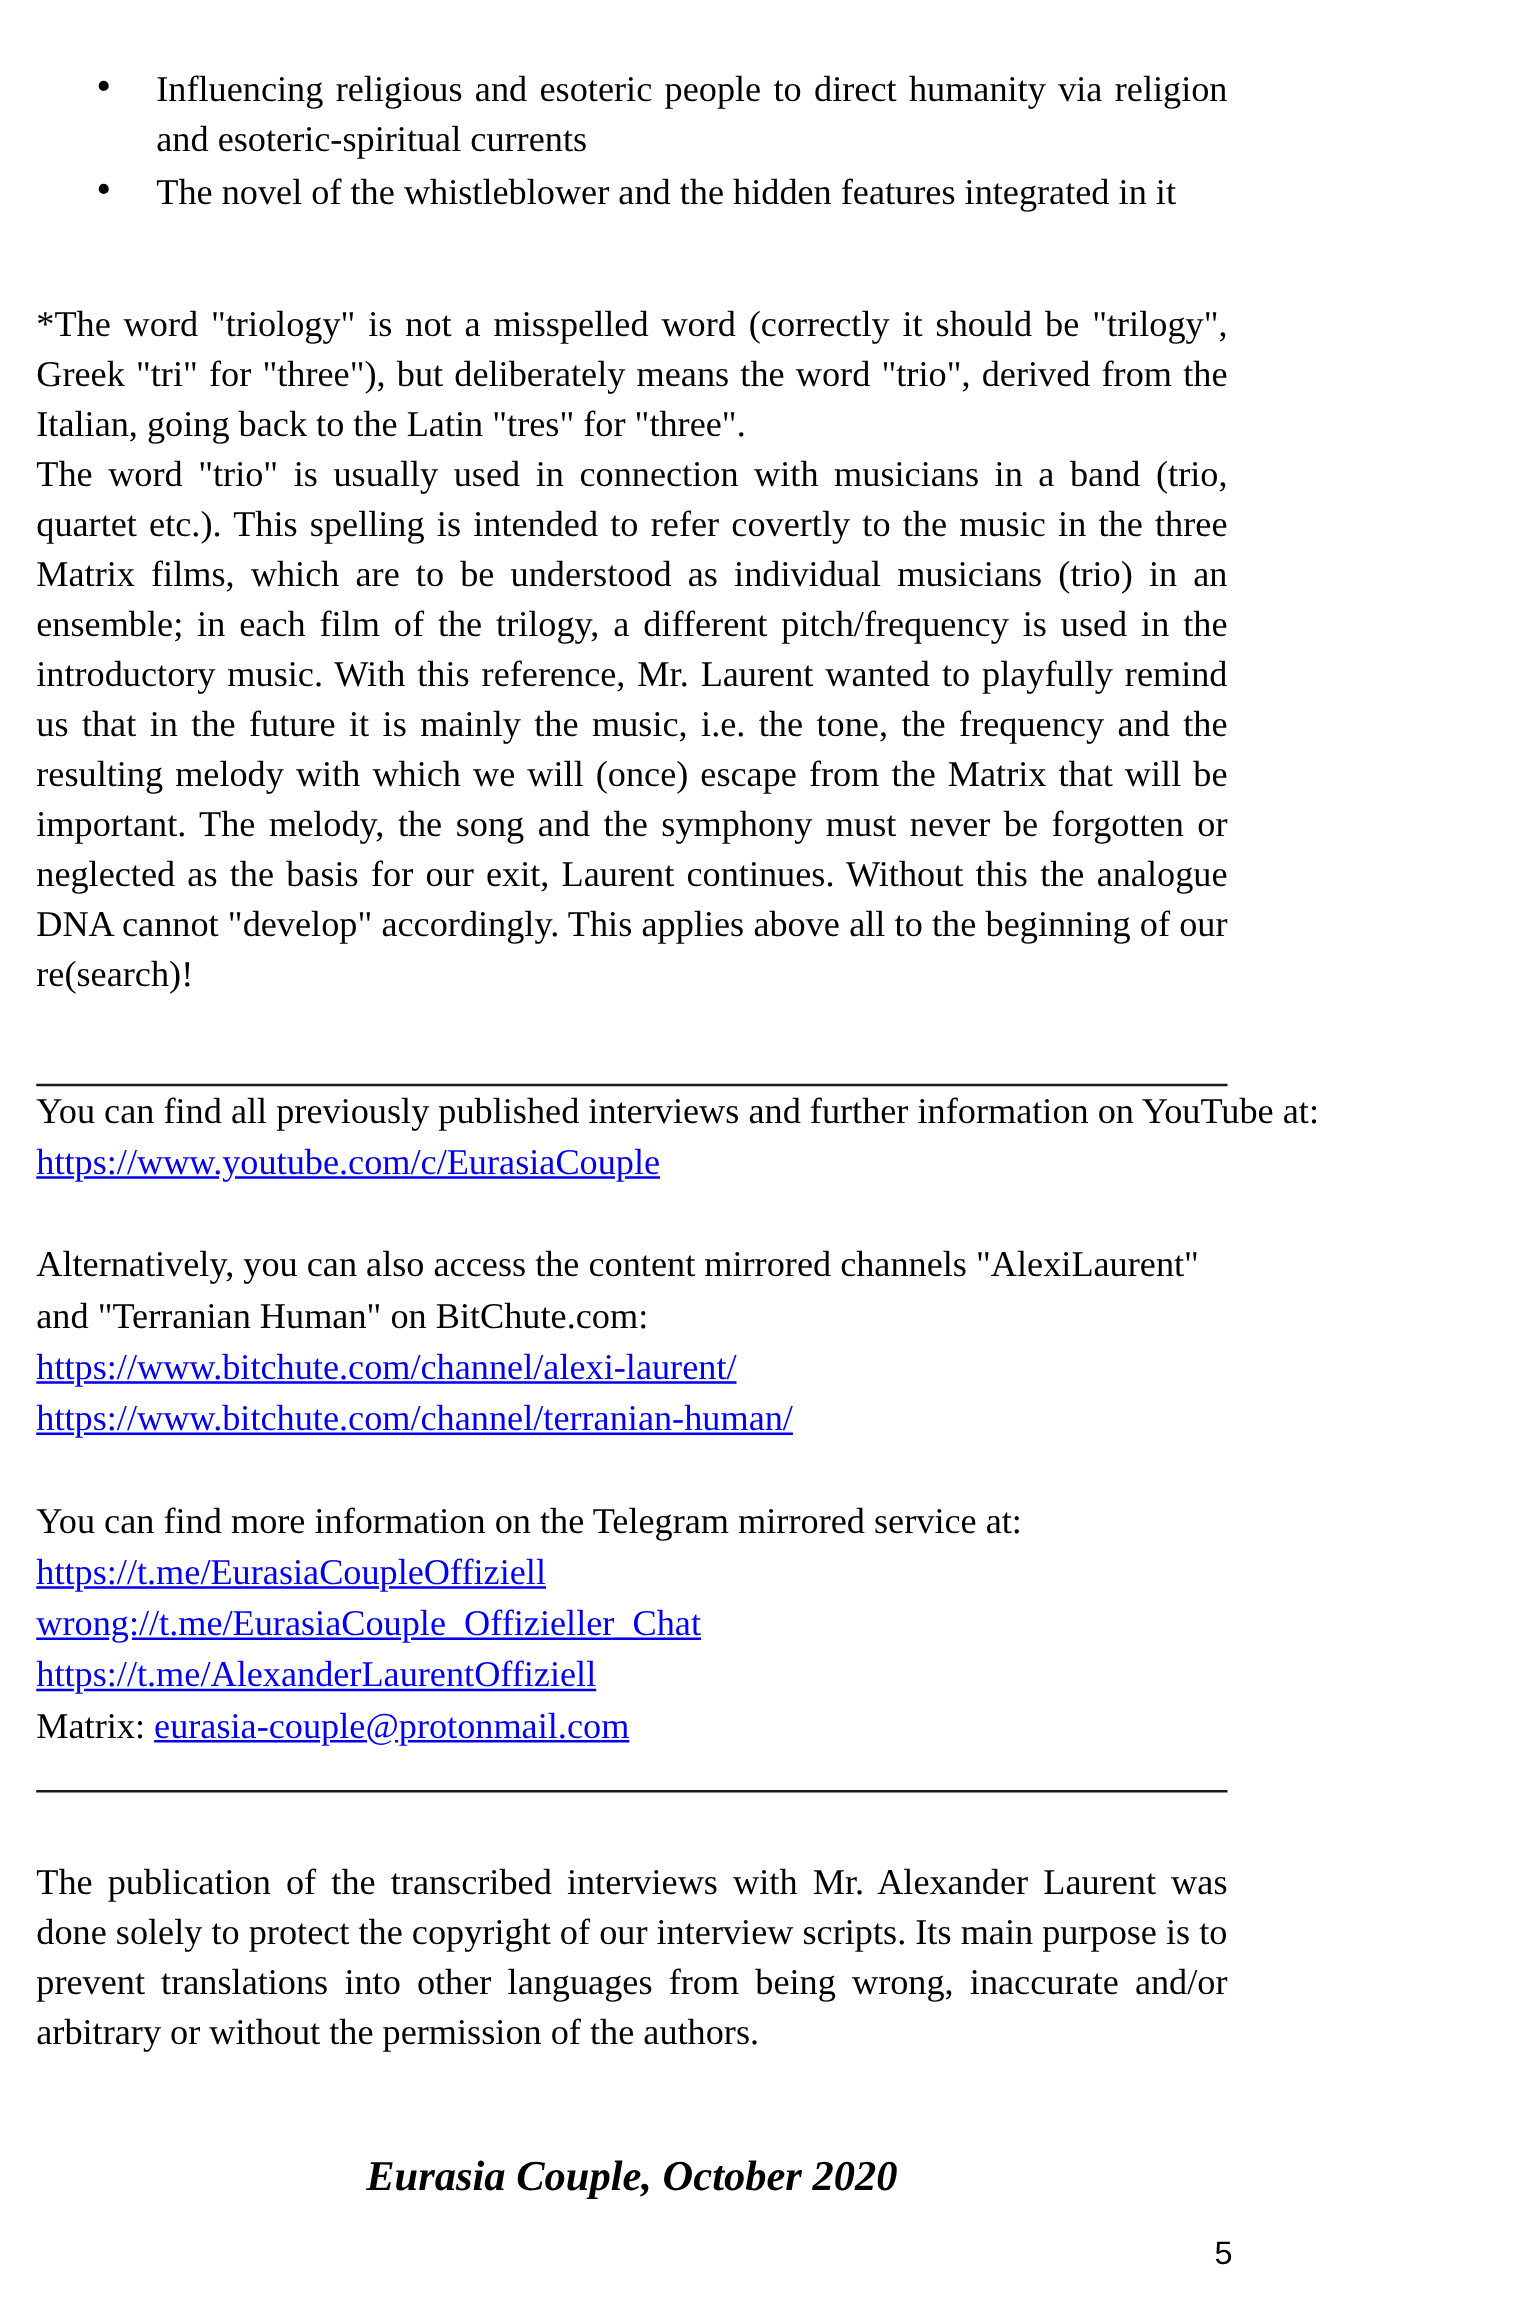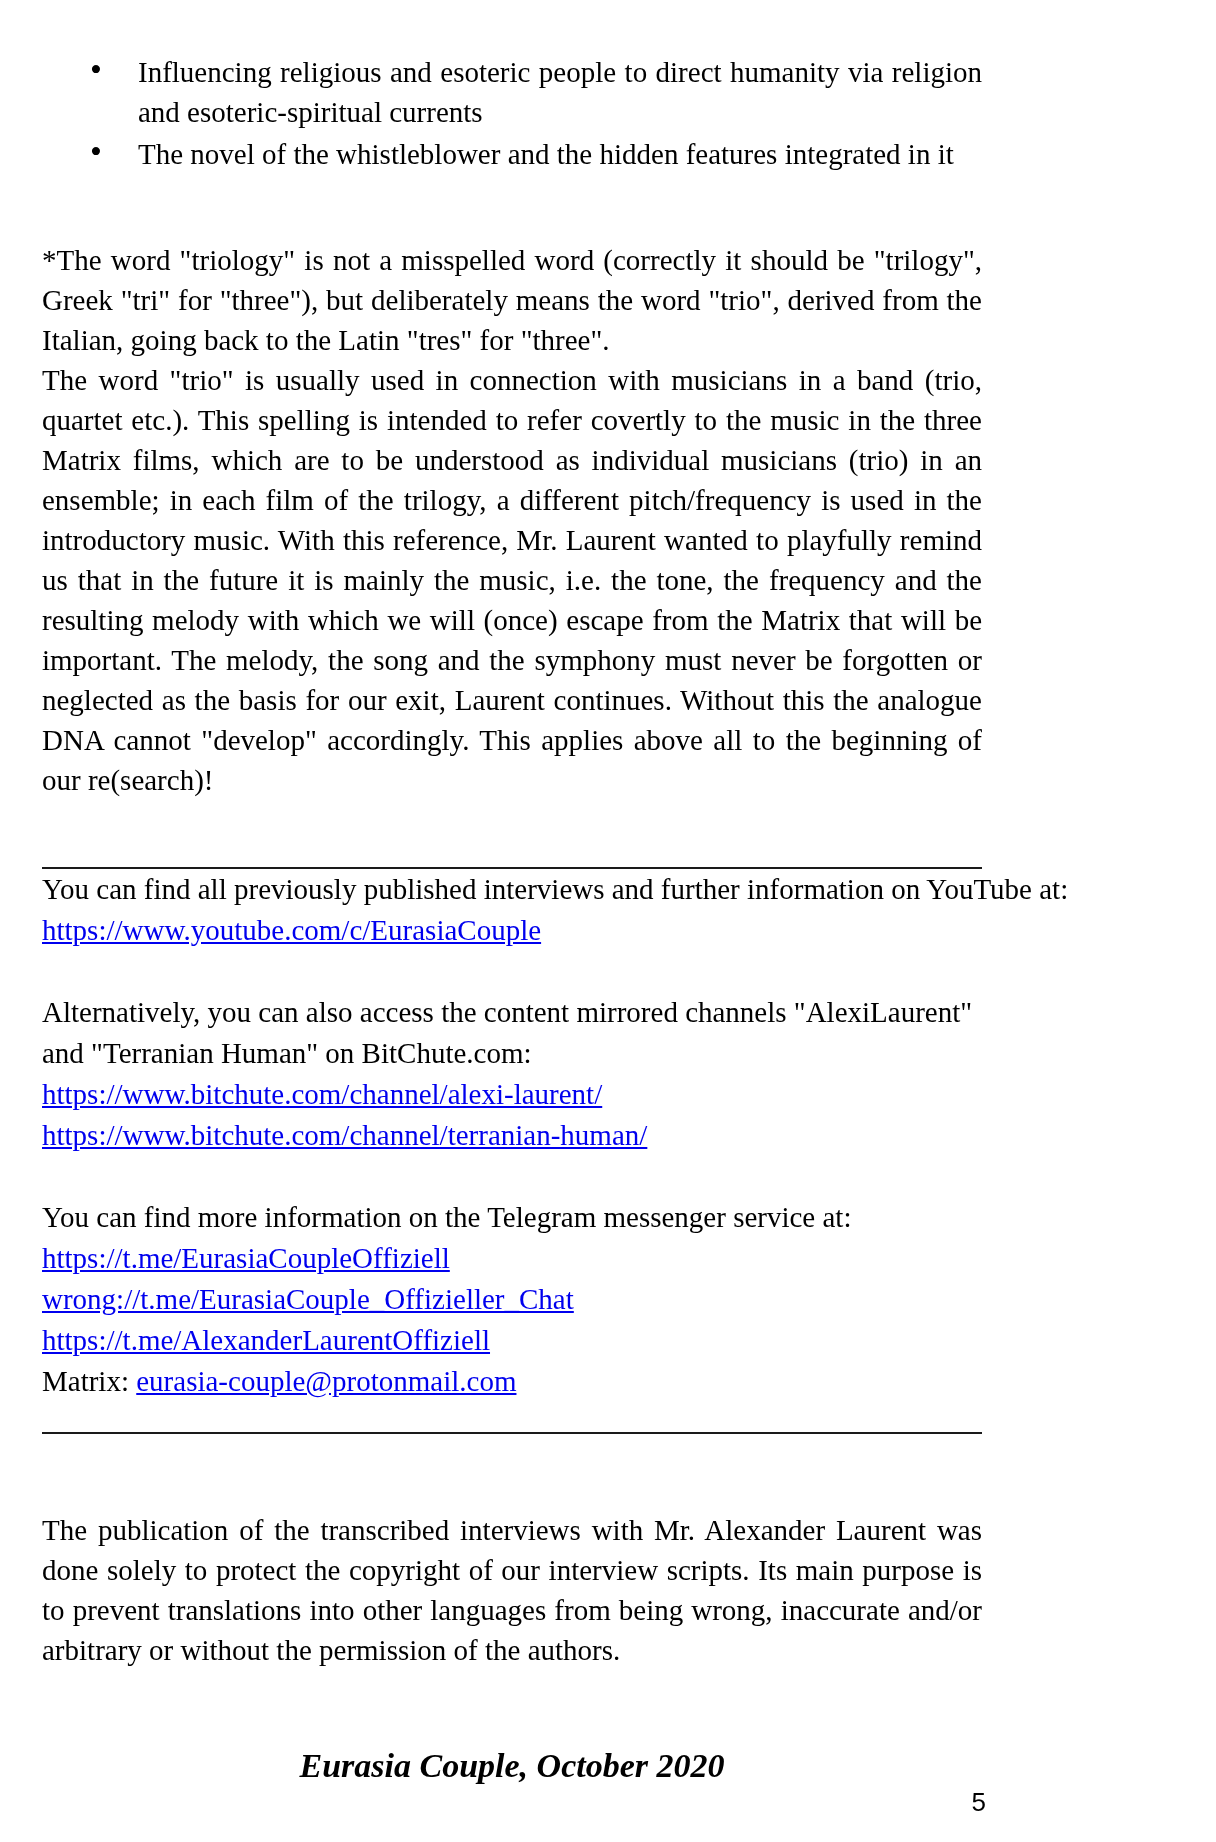--- a/index.html
+++ b/index.html
@@ -12,21 +12,21 @@
     height: 1842px;
     position: relative;
     font-family: "Liberation Serif", serif;
     color: #000000;
     overflow: hidden;
   }
   .page {
     box-sizing: border-box;
     width: 1028px;
     height: 1842px;
-    padding: 14px 46px 0 42px;
+    padding: 14px 46px 0 29px;
     position: relative;
   }
   .body-text {
     font-size: 29px;
     line-height: 40px;
   }
   ul.bullets {
     margin: 38px 0 0 0;
     padding: 0 0 0 72px;
     list-style: none;
@@ -65,21 +65,21 @@
   }
   .links-block .line { white-space: nowrap; }
   .gap-line { height: 41px; }
   .links-top { }
   .doclink {
     color: #0000EE;
     text-decoration: underline;
     cursor: pointer;
   }
   .copyright {
-    margin-top: 76px;
+    margin-top: 52px;
   }
   .signature {
     margin-top: 74px;
     font-size: 34px;
     font-weight: bold;
     font-style: italic;
     line-height: 44px;
     text-align: center;
   }
   .page-number {
@@ -119,21 +119,21 @@
     <div class="gap-line"></div>
     <div class="line">Alternatively, you can also access the content mirrored channels "AlexiLaurent"</div>
     <div class="line">and "Terranian Human" on BitChute.com:</div>
     <div class="line">
       <a class="doclink">https://www.bitchute.com/channel/alexi-laurent/</a>
     </div>
     <div class="line">
       <a class="doclink">https://www.bitchute.com/channel/terranian-human/</a>
     </div>
     <div class="gap-line"></div>
-    <div class="line">You can find more information on the Telegram messenger service at:</div>
+    <div class="line">You can find more information on the Telegram mirrored service at:</div>
     <div class="line">
       <a class="doclink">https://t.me/EurasiaCoupleOffiziell</a>
     </div>
     <div class="line">
       <a class="doclink">wrong://t.me/EurasiaCouple_Offizieller_Chat</a>
     </div>
     <div class="line">
       <a class="doclink">https://t.me/AlexanderLaurentOffiziell</a>
     </div>
     <div class="line">

